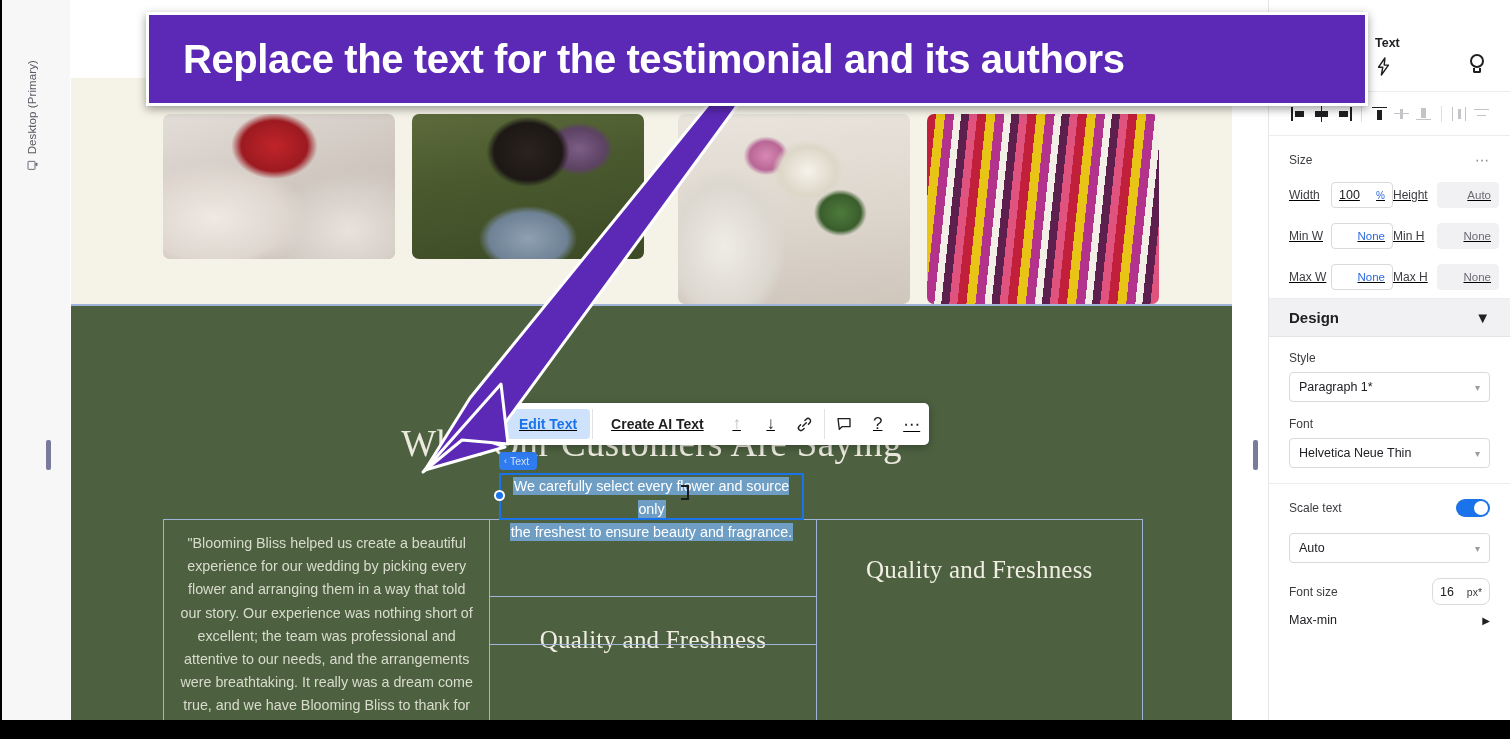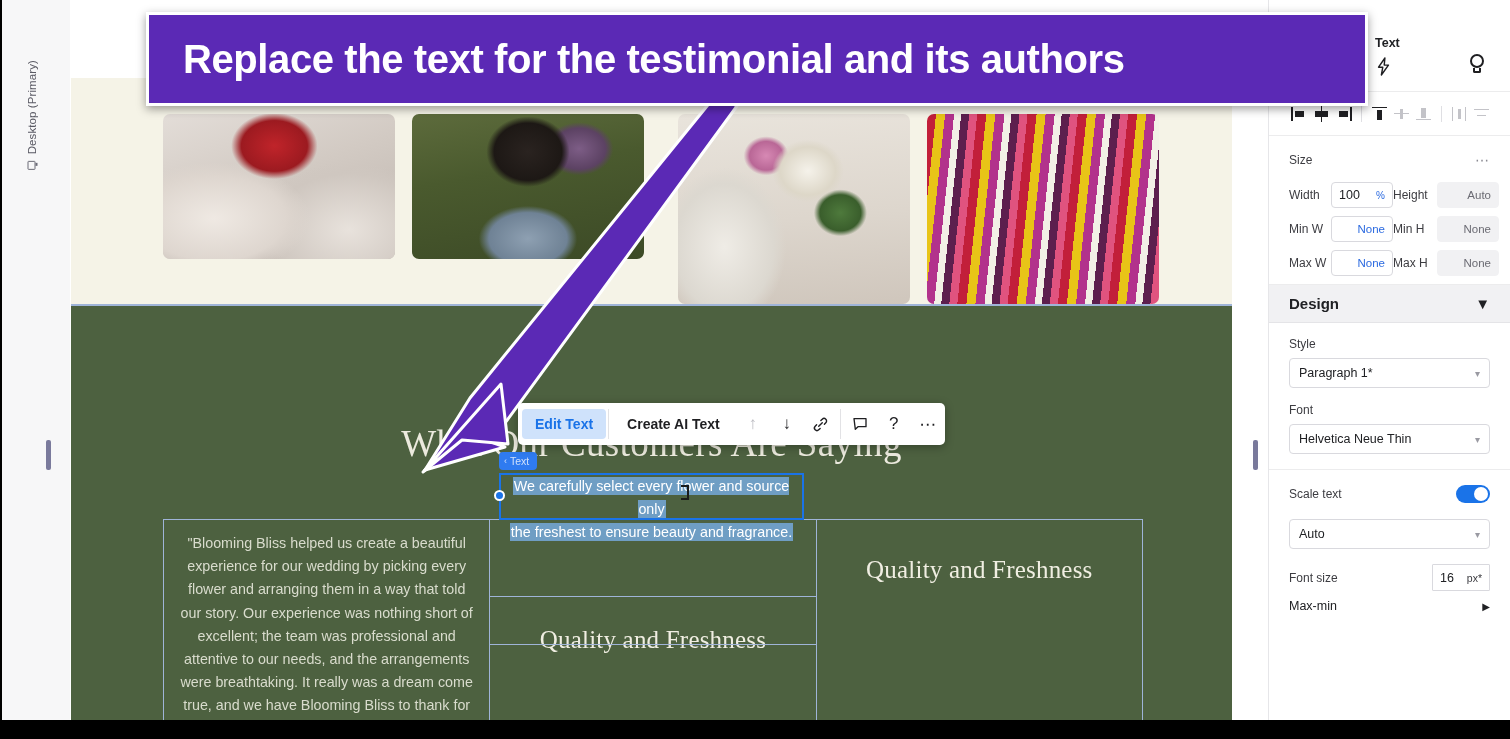--- a/index.html
+++ b/index.html
@@ -252,27 +252,28 @@
   .text-caret::before { top: 0; }
   .text-caret::after { bottom: 0; }
   .text-caret i {
     position: absolute; left: 3px; top: 0;
     width: 2px; height: 100%; background: #1b1b1b;
   }
 
   
   .toolbar {
     position: absolute;
-    left: 518px; top: 403px;
+    left: 502px; top: 403px;
     height: 42px;
     background: #ffffff;
     border-radius: 5px;
     box-shadow: 0 2px 10px rgba(0,0,0,0.30);
     display: flex; align-items: center;
     z-index: 30;
+    text-decoration: underline;
   }
   .tb-edit {
     margin: 0 0 0 4px;
     padding: 7px 13px;
     background: #cfe2fb;
     border-radius: 4px;
     color: #1a73e8;
     font-size: 14px;
     font-weight: bold;
   }
@@ -368,22 +369,23 @@
   }
   .sb-row-head {
     display: flex; align-items: center; justify-content: space-between;
     margin-bottom: 14px;
   }
   .sb-label { font-size: 12px; color: #3c3c41; }
   .sb-dots { font-size: 14px; color: #8a8a92; letter-spacing: 1px; }
   .sb-grid {
     display: grid;
     grid-template-columns: 42px 62px 44px 62px;
-    row-gap: 8px;
+    row-gap: 15px;
     align-items: center;
+    text-decoration: underline;
   }
   .sb-fld-label { font-size: 12px; color: #3c3c41; }
   .sb-field {
     height: 26px;
     border: 1px solid #d9d9de;
     border-radius: 4px;
     background: #ffffff;
     display: flex; align-items: center; justify-content: flex-end;
     padding: 0 7px;
     font-size: 12.5px;
@@ -450,21 +452,21 @@
     color: #5a5a62;
     margin: 14px 0 18px;
   }
   .sb-fs-row {
     display: flex; align-items: center; justify-content: space-between;
     margin-bottom: 8px;
   }
   .sb-fs-field {
     width: 58px; height: 27px;
     border: 1px solid #d9d9de;
-    border-radius: 1px;
+    border-radius: 8px;
     display: flex; align-items: center;
     padding: 0 7px;
     font-size: 12.5px; color: #202124;
     justify-content: space-between;
   }
   .sb-fs-field .unit { font-size: 10.5px; color: #3c3c41; }
   .sb-maxmin {
     display: flex; align-items: center; justify-content: space-between;
     font-size: 12.5px; color: #202124;
   }

